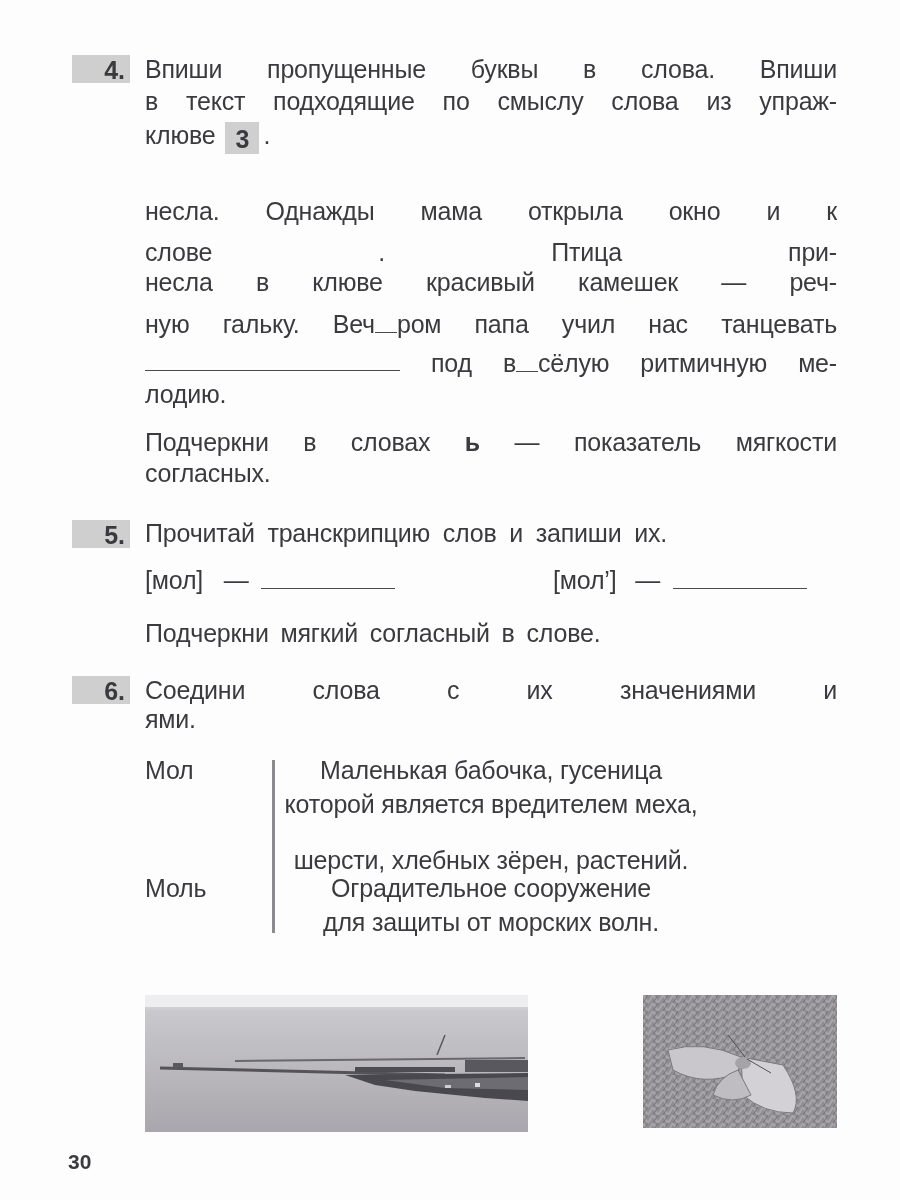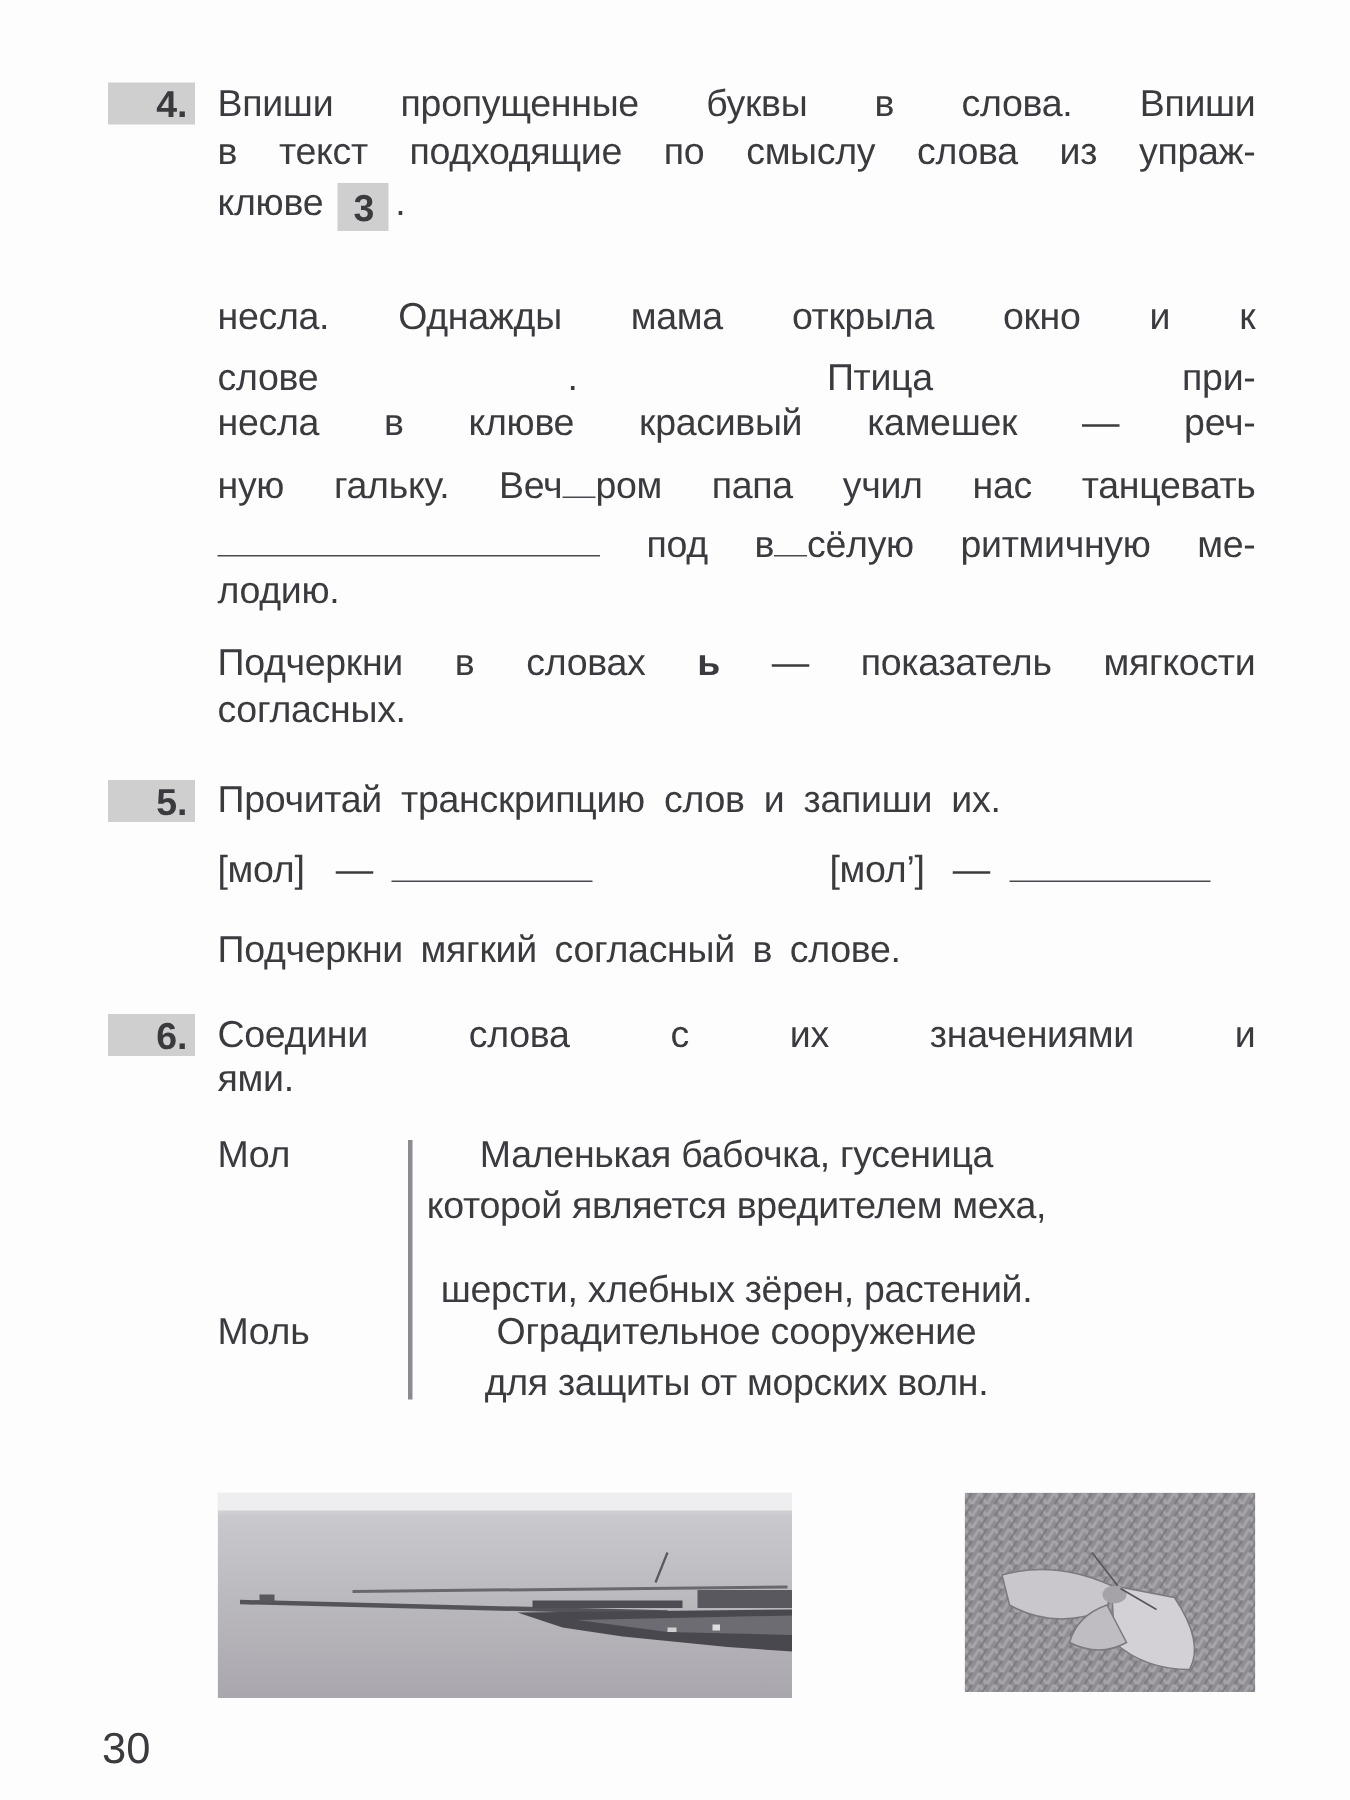--- a/index.html
+++ b/index.html
@@ -28,21 +28,21 @@
   .sblank { display: inline-block; border-bottom: 1.5px solid #4a4a4e; width: 22px; height: 20px; }
   .ref-badge {
     display: inline-block; background: #cfcfcf; font-weight: bold;
     width: 34px; height: 32px; text-align: center; line-height: 34px;
     margin: 0 4px 0 10px; vertical-align: -4px;
   }
   .bold { font-weight: bold; }
   .right { text-align: center; }
   .divider { position: absolute; left: 272px; top: 760px; width: 3px; height: 173px; background: #8d8a92; }
   .photo { position: absolute; overflow: hidden; }
-  .pagenum { position: absolute; left: 68px; top: 1150px; font-size: 29px; color: #3b3a3e; }
+  .pagenum { position: absolute; left: 68px; top: 1150px; font-size: 21px; color: #3b3a3e; font-weight: bold; }
 </style>
 </head>
 <body>
 
 <div class="page">
 
   <div class="badge" style="top:55px">4.</div>
   <div class="line just" style="top:54px">
     <span>Впиши</span>
     <span>пропущенные</span>

